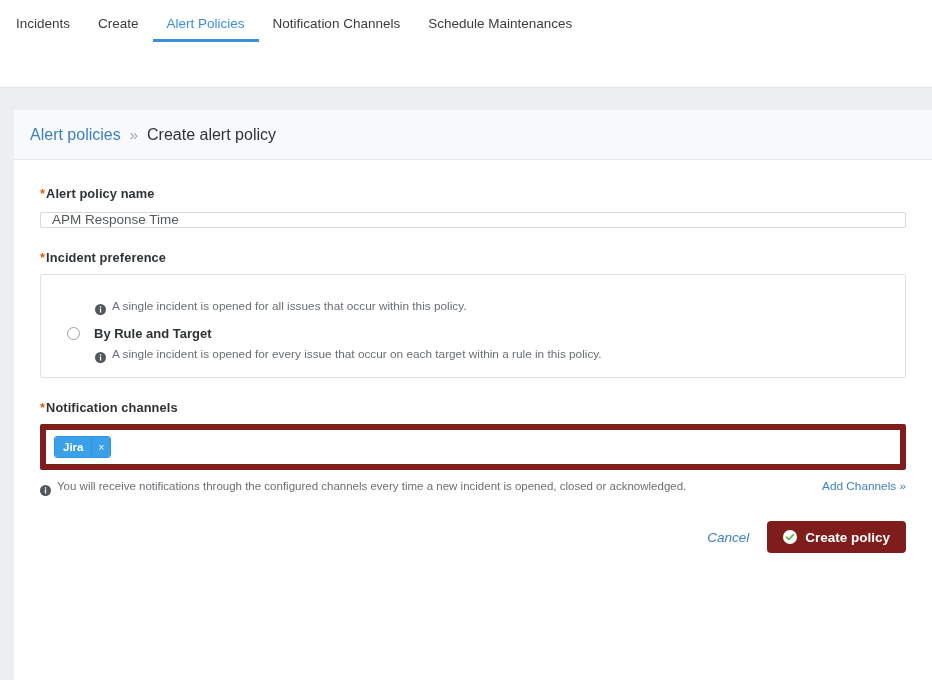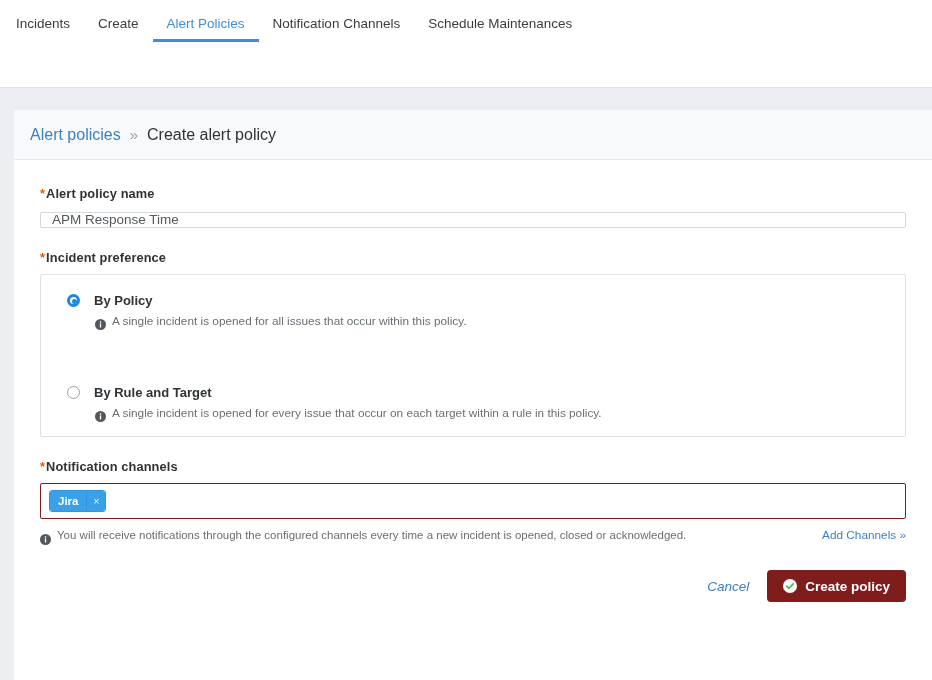--- a/index.html
+++ b/index.html
@@ -122,21 +122,21 @@
 
   .block-gap { height: 22px; }
 
   
   .radio-box {
     border: 1px solid #dfe2e5;
     border-radius: 2px;
     padding: 14px 0 14px 0;
   }
   .radio-item { padding: 4px 0 9px 26px; }
-  .radio-item:last-child { padding-bottom: 2px; margin-top: 44px; }
+  .radio-item:last-child { padding-bottom: 2px; }
   .radio-row { display: flex; align-items: center; }
   .radio {
     width: 13px; height: 13px;
     border-radius: 50%;
     border: 1px solid #9aa0a6;
     background: #fff;
     flex: 0 0 auto;
     margin-right: 14px;
     cursor: pointer;
     position: relative;
@@ -171,21 +171,21 @@
   }
   .radio-desc-text {
     font-size: 11.8px;
     color: #6a6f73;
   }
 
   
   .tag-input {
     width: 100%;
     min-height: 36px;
-    border: 1px solid #7f1d1d;
+    border: 6px solid #7f1d1d;
     border-radius: 2px;
     padding: 6px 8px;
     display: flex;
     align-items: center;
     background: #fff;
   }
   .tag {
     display: inline-flex;
     align-items: stretch;
     height: 22px;
@@ -311,24 +311,20 @@
       <div class="block-gap"></div>
 
       
       <div class="field-label">
         <span class="req">*</span><span>Incident preference</span>
       </div>
 
       <div class="radio-box">
 
         <div class="radio-item">
-          <div class="radio-row">
-            <span class="radio checked"></span>
-            <span class="radio-label">By Policy</span>
-          </div>
           <div class="radio-desc">
             <span class="info-icon">
               <svg viewBox="0 0 11 11" width="11" height="11" xmlns="http://www.w3.org/2000/svg">
                 <circle cx="5.5" cy="5.5" r="5.5" fill="#52575b"></circle>
                 <rect x="4.85" y="4.4" width="1.3" height="4.1" fill="#ffffff"></rect>
                 <rect x="4.85" y="2.2" width="1.3" height="1.5" fill="#ffffff"></rect>
               </svg>
             </span>
             <span class="radio-desc-text">A single incident is opened for all issues that occur within this policy.</span>
           </div>

